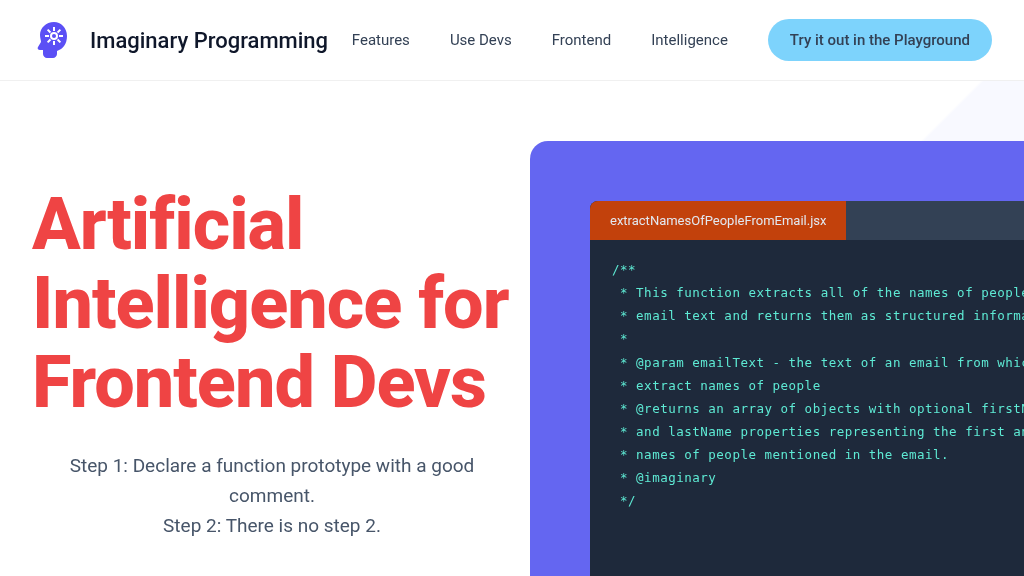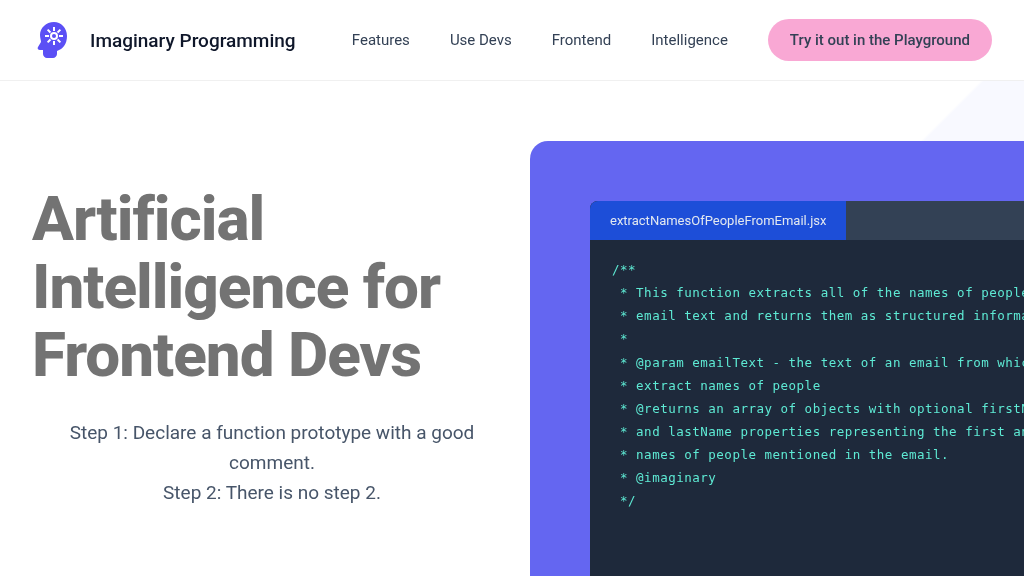--- a/index.html
+++ b/index.html
@@ -1,32 +1,32 @@
 <!DOCTYPE html>
 <html><head>
 <meta charset="utf-8">
 <style>
 * { margin: 0; padding: 0; box-sizing: border-box; }
 body { font-family: -apple-system, BlinkMacSystemFont, 'Segoe UI', Roboto, sans-serif; width: 1024px; height: 576px; overflow: hidden; background: #fff; }
 .header { display: flex; align-items: center; padding: 18px 32px; border-bottom: 1px solid #f0f0f0; }
 .logo-wrap { display: flex; align-items: center; gap: 14px; }
 .logo-icon { width: 44px; height: 44px; }
-.brand { font-size: 19px; font-weight: 500; color: #0f172a; }
+.brand { font-size: 22px; font-weight: 500; color: #0f172a; }
 .nav { display: flex; align-items: center; margin-left: auto; gap: 40px; }
 .nav a { text-decoration: none; color: #334155; font-size: 15px; }
-.cta { background: #f9a8d4; color: #fff; padding: 12px 22px; border-radius: 999px; font-size: 15px; font-weight: 500; }
+.cta { background: #7dd3fc; color: #fff; padding: 12px 22px; border-radius: 999px; font-size: 15px; font-weight: 500; }
 .main { display: flex; padding: 60px 0 0 32px; position: relative; height: calc(576px - 84px); }
 .left { width: 480px; padding-top: 44px; }
-h1 { font-size: 62px; font-weight: 800; line-height: 1.1; color: #737373; letter-spacing: -1px; margin-bottom: 28px; }
+h1 { font-size: 72px; font-weight: 800; line-height: 1.1; color: #ef4444; letter-spacing: -1px; margin-bottom: 28px; }
 .sub { font-size: 19px; color: #475569; line-height: 1.6; text-align: center; }
 .panel { position: absolute; left: 530px; top: 60px; width: 600px; height: 500px; background: #6466f1; border-top-left-radius: 18px; padding: 60px 0 0 60px; }
 .editor { background: #1e293b; border-top-left-radius: 8px; height: 100%; width: 100%; overflow: hidden; }
 .tabs { display: flex; background: #334155; }
 .tab { padding: 12px 20px; font-size: 13px; color: #cbd5e1; cursor: pointer; }
-.tab.active { background: #1d4ed8; color: #e2e8f0; }
+.tab.active { background: #c2410c; color: #e2e8f0; }
 .code { padding: 18px 22px; font-family: 'Menlo', 'Consolas', monospace; font-size: 12.5px; line-height: 1.85; color: #5eead4; white-space: pre; letter-spacing: 0.5px; }
 .diag { position: absolute; right: 0; top: 0; width: 220px; height: 140px; background: linear-gradient(135deg, transparent 49%, #f8f9ff 50%); z-index: -1; }
 </style>
 </head>
 <body>
 
 <div class="header">
   <div class="logo-wrap">
     <svg class="logo-icon" viewBox="0 0 44 44">
       <path fill="#5b4ff5" d="M22 4c-8 0-14 6-14 13 0 3 1 5 1 7l-3 5c-1 1 0 3 2 3h3v4c0 2 2 4 4 4h6c2 0 4-2 4-4v-3c6-2 10-7 10-15 0-8-6-14-13-14z"></path>

